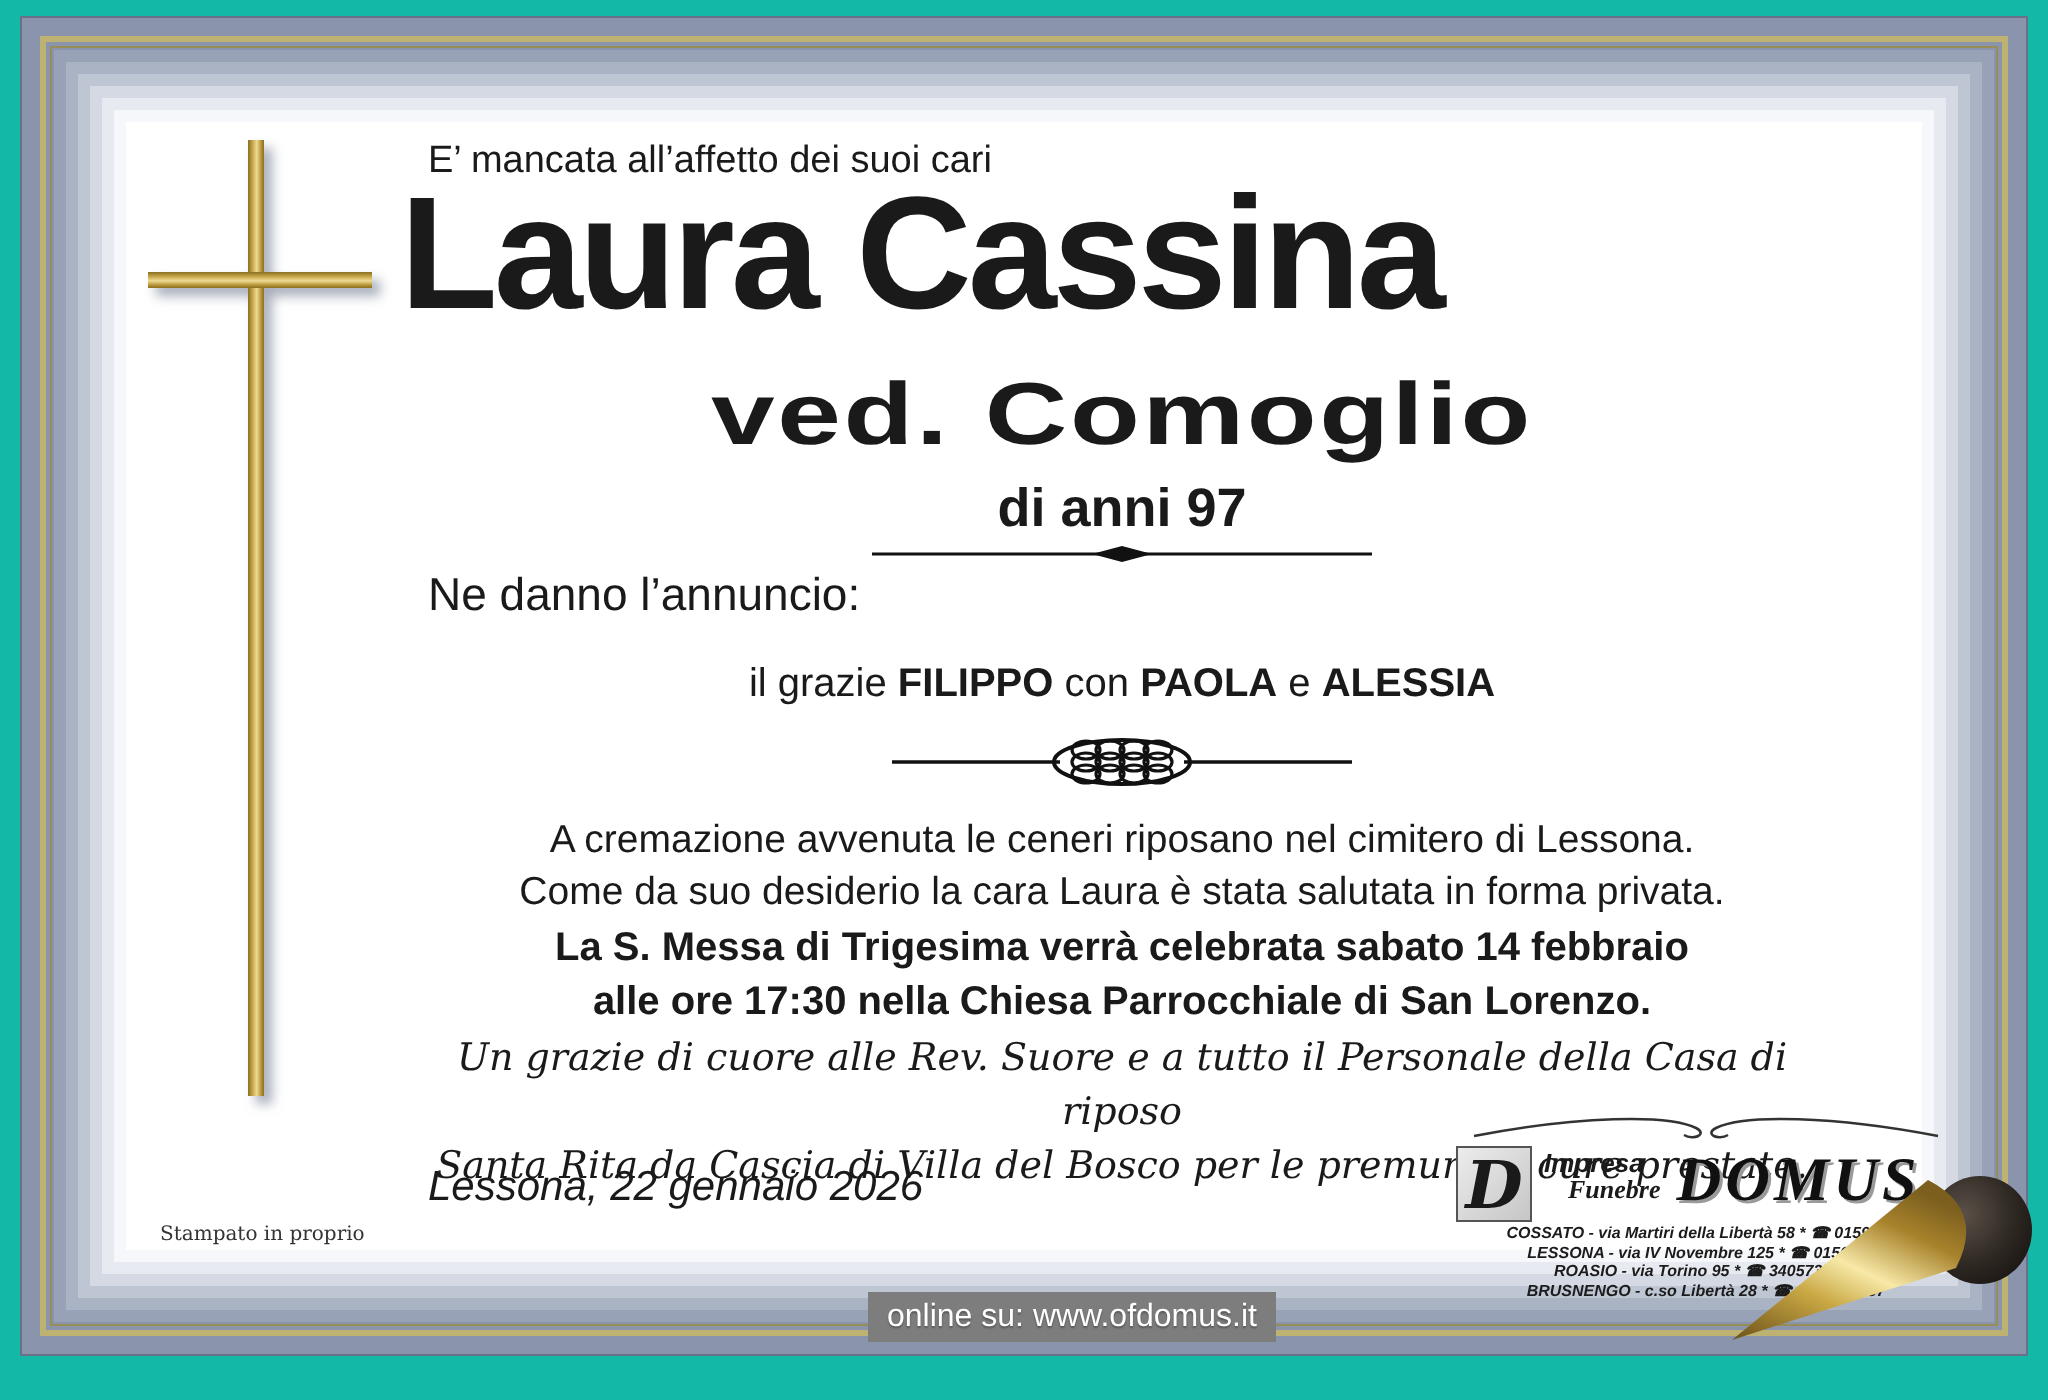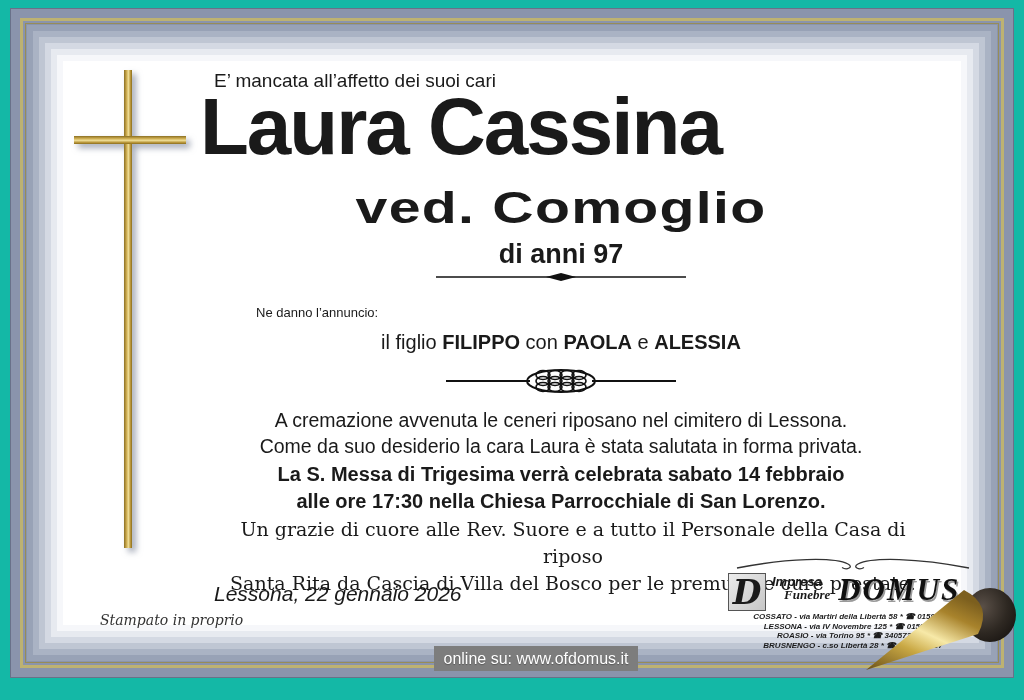--- a/index.html
+++ b/index.html
@@ -31,34 +31,34 @@
   
   .main{position:absolute;left:200px;top:55px;width:722px;height:600px;}
   .intro{position:absolute;left:14px;top:15px;font-size:19px;}
   .deceased-name{position:absolute;left:0;top:32px;width:100%;text-align:left;
         font-size:80px;font-weight:700;letter-spacing:-2px;line-height:1;}
   .ved{position:absolute;left:0;top:128px;width:100%;text-align:center;
         font-size:44px;font-weight:700;letter-spacing:1px;transform:scaleX(1.30);}
   .anni{position:absolute;left:0;top:184px;width:100%;text-align:center;
         font-size:27px;font-weight:700;}
   .divider1{position:absolute;left:236px;top:216px;}
-  .nedanno{position:absolute;left:14px;top:250px;font-size:13px;margin-left:42px;}
+  .nedanno{position:absolute;left:14px;top:229px;font-size:23px;}
   .famiglia{position:absolute;left:0;top:276px;width:100%;text-align:center;font-size:20px;}
   .famiglia b{font-weight:700;}
   .ornament{position:absolute;left:246px;top:312px;}
   .body-par{position:absolute;left:0;top:352px;width:100%;text-align:center;
         font-size:19.5px;line-height:26px;}
   .mass-par{position:absolute;left:0;top:406px;width:100%;text-align:center;
         font-size:20px;line-height:27px;font-weight:700;}
-  .thanks-par{position:absolute;left:12px;top:461px;width:100%;text-align:center;
-        font-family:"DejaVu Serif",serif;font-size:19px;line-height:27px;}
+  .thanks-par{position:absolute;left:0;top:461px;width:100%;text-align:center;
+        font-family:"DejaVu Serif",serif;font-style:italic;font-size:19px;line-height:27px;}
   .dateline{position:absolute;left:14px;top:527px;font-size:21px;font-weight:400;font-style:italic;}
 
-  .stampato{position:absolute;left:100px;top:612px;font-family:"DejaVu Serif",serif;
-        font-style:italic;font-size:14px;color:#333;}
+  .stampato{position:absolute;left:80px;top:612px;font-family:"DejaVu Serif",serif;
+        font-size:10px;color:#333;}
 
   
   .fh{position:absolute;left:728px;top:556px;width:250px;}
   .fh-flourish{display:block;margin:0 auto 1px auto;}
   .fh-row{display:flex;align-items:flex-start;}
   .d-box{width:38px;height:38px;background:linear-gradient(135deg,#ececec,#c6c6c6);
         border:1px solid #555;display:flex;align-items:center;justify-content:center;
         font-family:"DejaVu Serif",serif;font-style:italic;font-size:33px;font-weight:700;
         line-height:1;box-sizing:border-box;}
   .fh-label{margin-left:6px;font-size:13px;font-weight:700;font-style:italic;line-height:13px;padding-top:2px;}
@@ -109,21 +109,21 @@
     <div class="anni">di anni 97</div>
 
     <svg class="divider1" width="250" height="12" viewBox="0 0 250 12">
       <line x1="0" y1="6" x2="250" y2="6" stroke="#111" stroke-width="1.6"></line>
       <polygon points="110,6 125,2 140,6 125,10" fill="#111"></polygon>
     </svg>
 
     <div class="nedanno">Ne danno l’annuncio:</div>
 
     <div class="famiglia">
-      <span>il figlio</span>
+      <span>il grazie</span>
       <b>FILIPPO</b>
       <span>con</span>
       <b>PAOLA</b>
       <span>e</span>
       <b>ALESSIA</b>
     </div>
 
     <svg class="ornament" width="230" height="28" viewBox="0 0 230 28">
       <line x1="0" y1="14" x2="84" y2="14" stroke="#111" stroke-width="1.8"></line>
       <line x1="146" y1="14" x2="230" y2="14" stroke="#111" stroke-width="1.8"></line>

